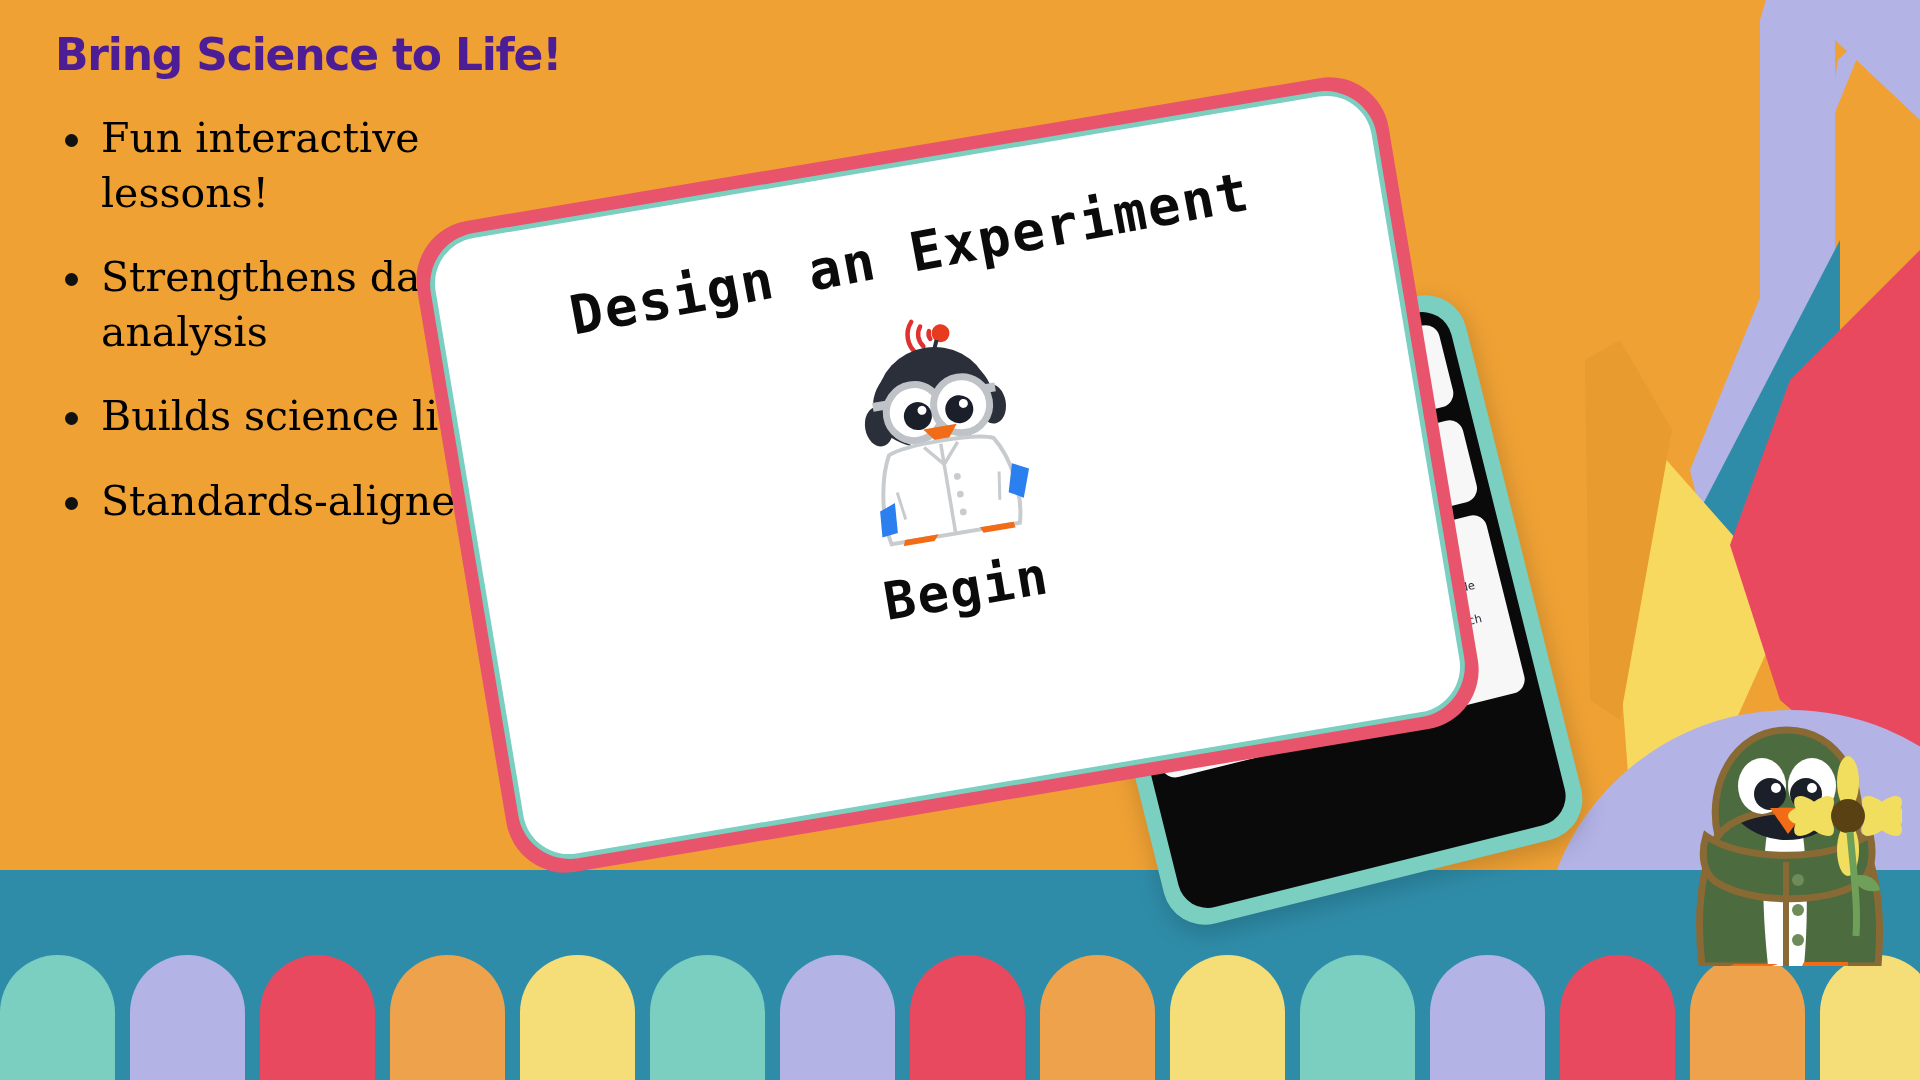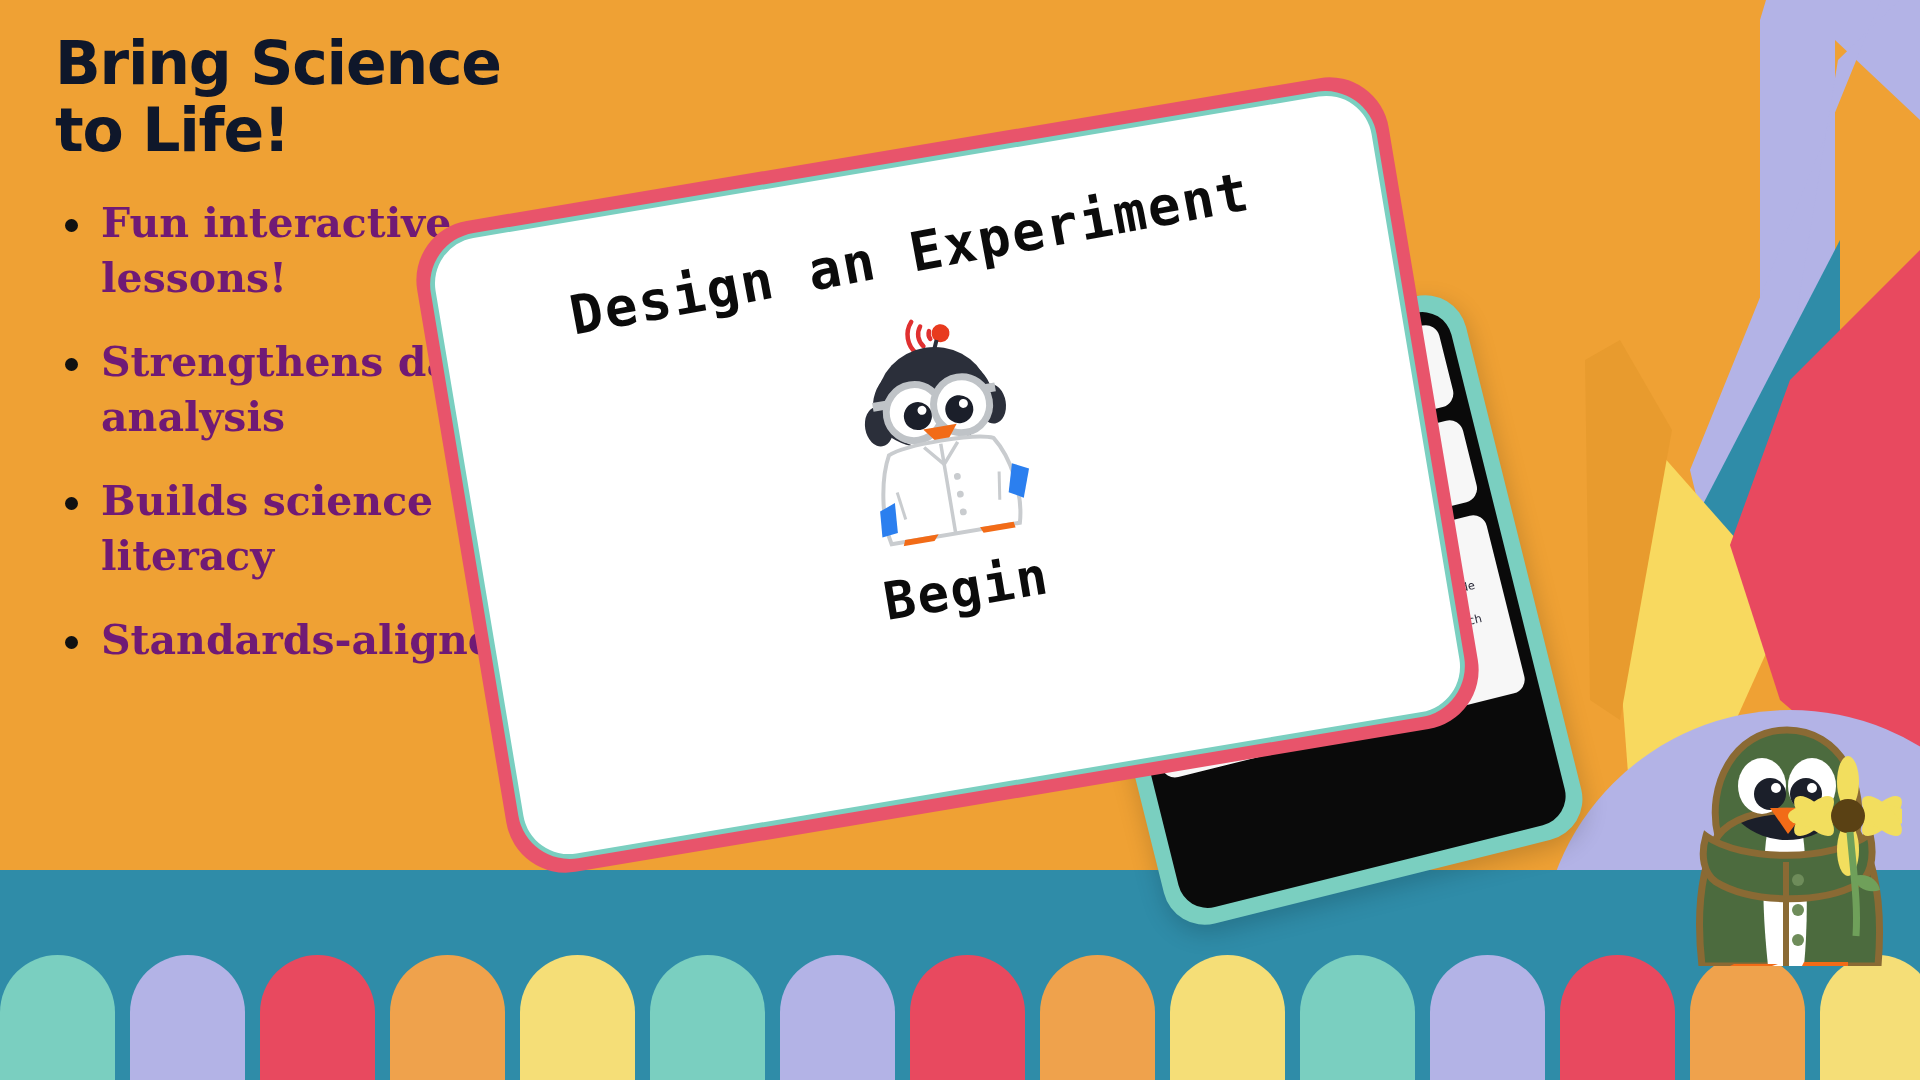--- a/index.html
+++ b/index.html
@@ -20,35 +20,34 @@
     background:#2F8CA8; z-index:2;
   }
   .arches { position:absolute; left:0; right:0; bottom:0; height:125px; display:flex; z-index:3; }
   .arch { flex:0 0 115px; height:125px; border-radius:58px 58px 0 0; margin-right:15px; }
 
   
   .copy { position:absolute; left:55px; top:30px; width:520px; z-index:20; }
   .headline {
     font-family:"DejaVu Sans", sans-serif;
     font-weight:bold;
-    font-size:60px;
+    font-size:44px;
     line-height:1.12;
     letter-spacing:-1.2px;
-    color:#0f172a;
+    color:#4c1d95;
   }
   .bullets { margin-top:32px; list-style:none; }
   .bullets li {
     font-family:"DejaVu Serif", serif;
     font-size:41px;
     line-height:1.33;
-    color:#701a75;
+    color:#000000;
     position:relative;
     padding-left:46px;
     margin-bottom:30px;
-    font-weight:bold;
   }
   .bullets li .dot {
     position:absolute; left:10px; top:23px;
     width:13px; height:13px; border-radius:50%; background:#111;
   }
 
   
   .device {
     position:absolute; z-index:10;
     left:1100px; top:330px;

